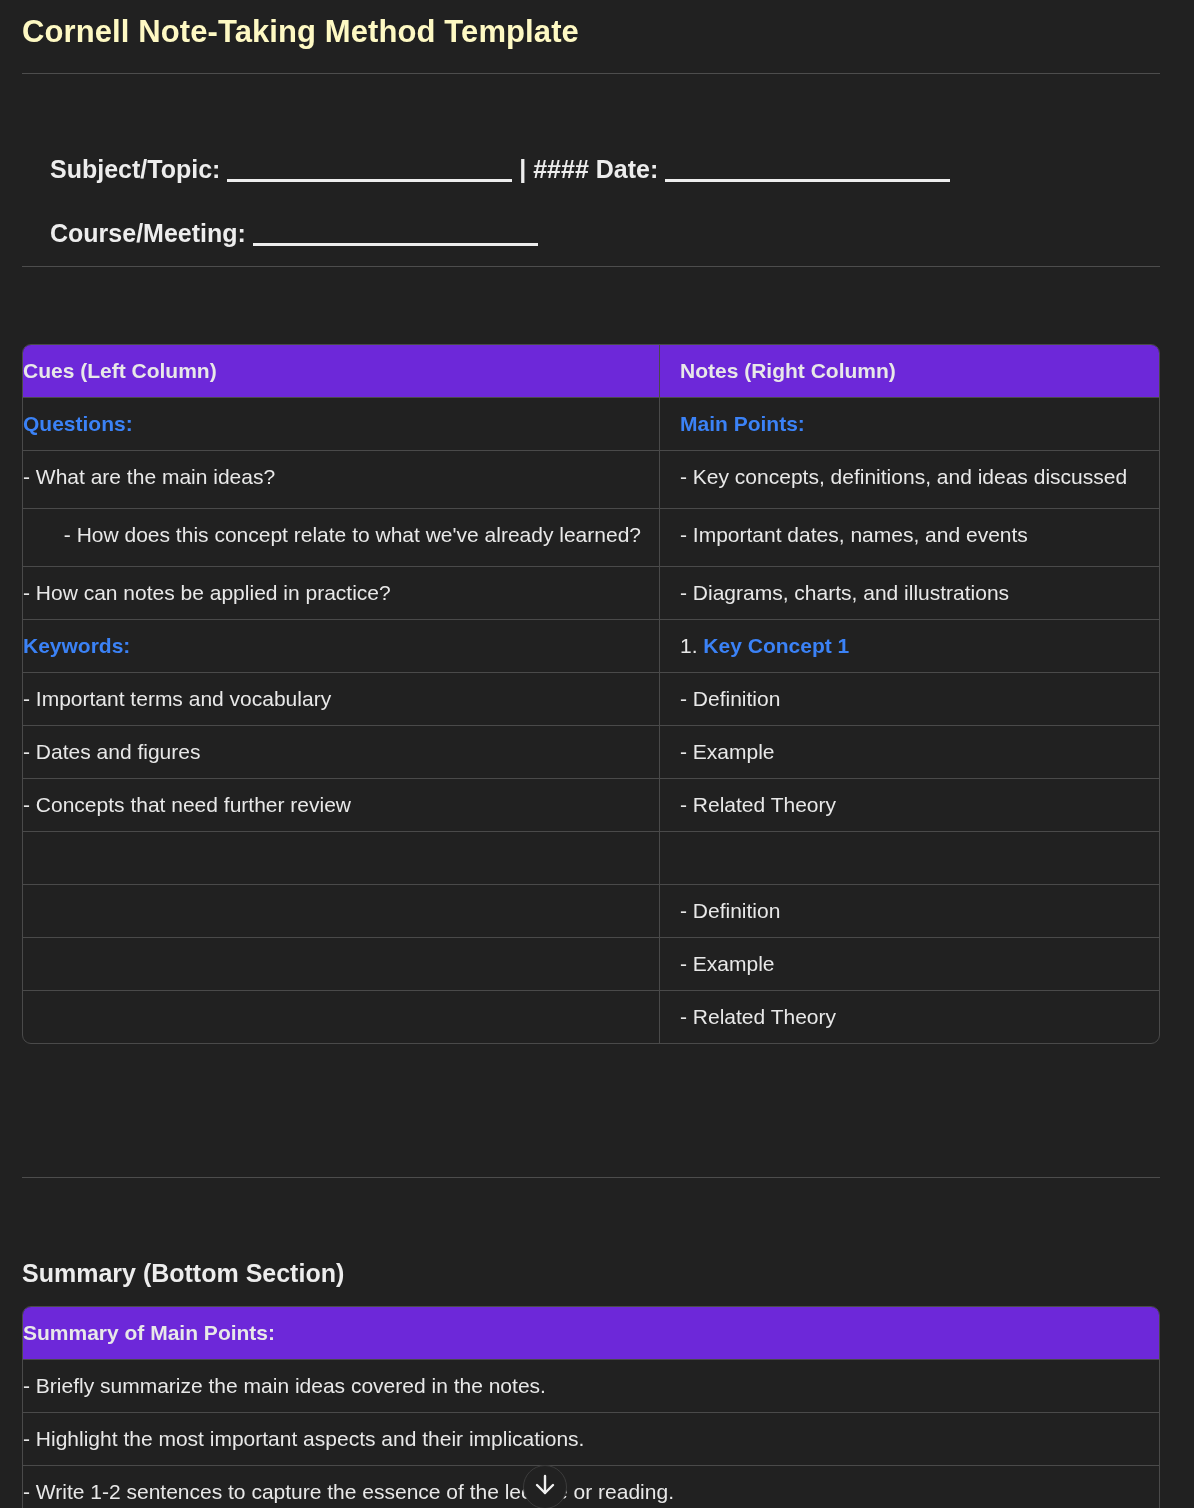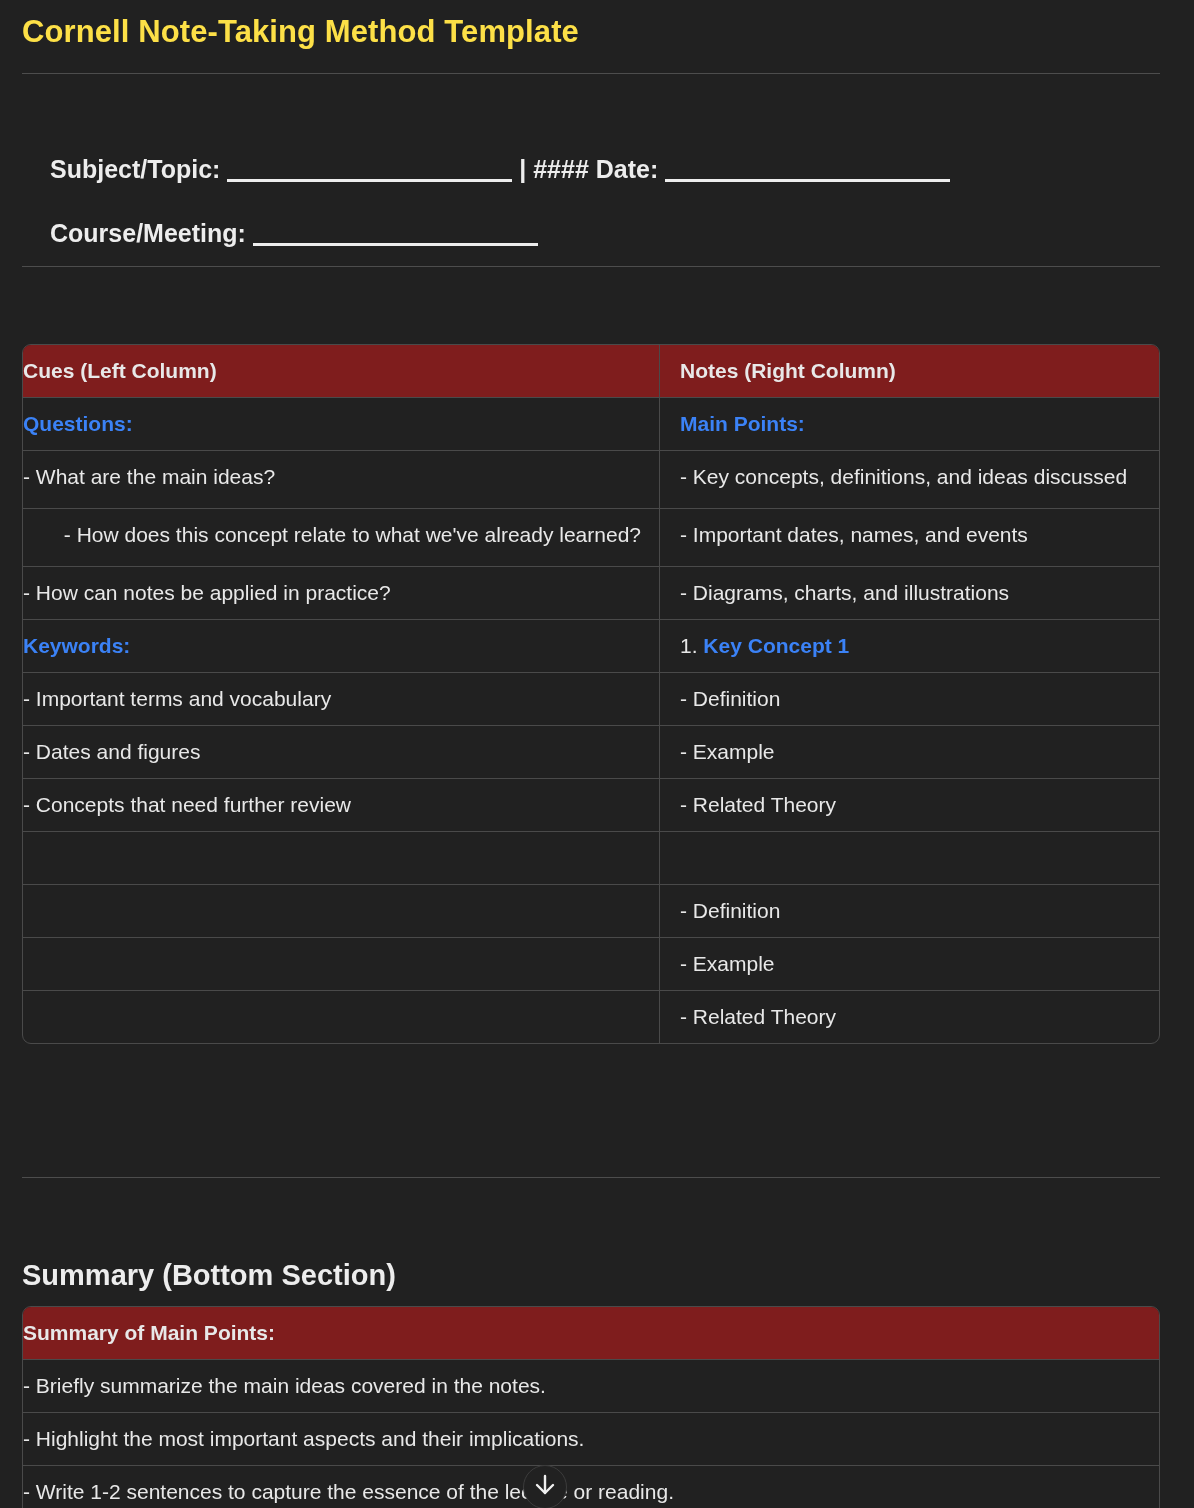--- a/index.html
+++ b/index.html
@@ -17,21 +17,21 @@
     }
     .page {
       position: absolute;
       left: 22px;
       top: 0;
       width: 1138px;
     }
     .title {
       font-size: 31px;
       font-weight: 600;
-      color: #fde047;
+      color: #fef9c3;
       margin: 0;
       position: absolute;
       top: 14px;
       left: 0;
       letter-spacing: 0.1px;
     }
     .hr {
       position: absolute;
       left: 0;
       width: 1138px;
@@ -64,21 +64,21 @@
       border-collapse: separate;
       border-spacing: 0;
       font-size: 21px;
     }
     .tbl .row {
       display: flex;
       border-top: 1px solid #4a4a4a;
     }
     .tbl .row:first-child { border-top: none; }
     .tbl .row.head {
-      background: #7f1d1d;
+      background: #6d28d9;
       font-weight: 600;
     }
     .tbl .cell {
       box-sizing: border-box;
       padding: 12px 0 12px 0;
       line-height: 38px;
       color: #e8e8e8;
     }
     .tbl .cell.left {
       width: 637px;
@@ -94,21 +94,21 @@
     .tbl .cell.full {
       width: 916px;
       padding-left: 0;
     }
     .tbl .row.head .cell { padding-top: 7px; padding-bottom: 7px; }
     .tbl .cell .b { font-weight: 600; color: #3b82f6; }
     .tbl .row.tight .cell { padding-top: 7px; padding-bottom: 7px; }
     .section-heading {
       position: absolute;
       left: 0;
-      font-size: 29px;
+      font-size: 25px;
       font-weight: 600;
       color: #ededed;
       margin: 0;
     }
     .scroll-btn {
       position: absolute;
       left: 523px;
       top: 1465px;
       width: 44px;
       height: 44px;

